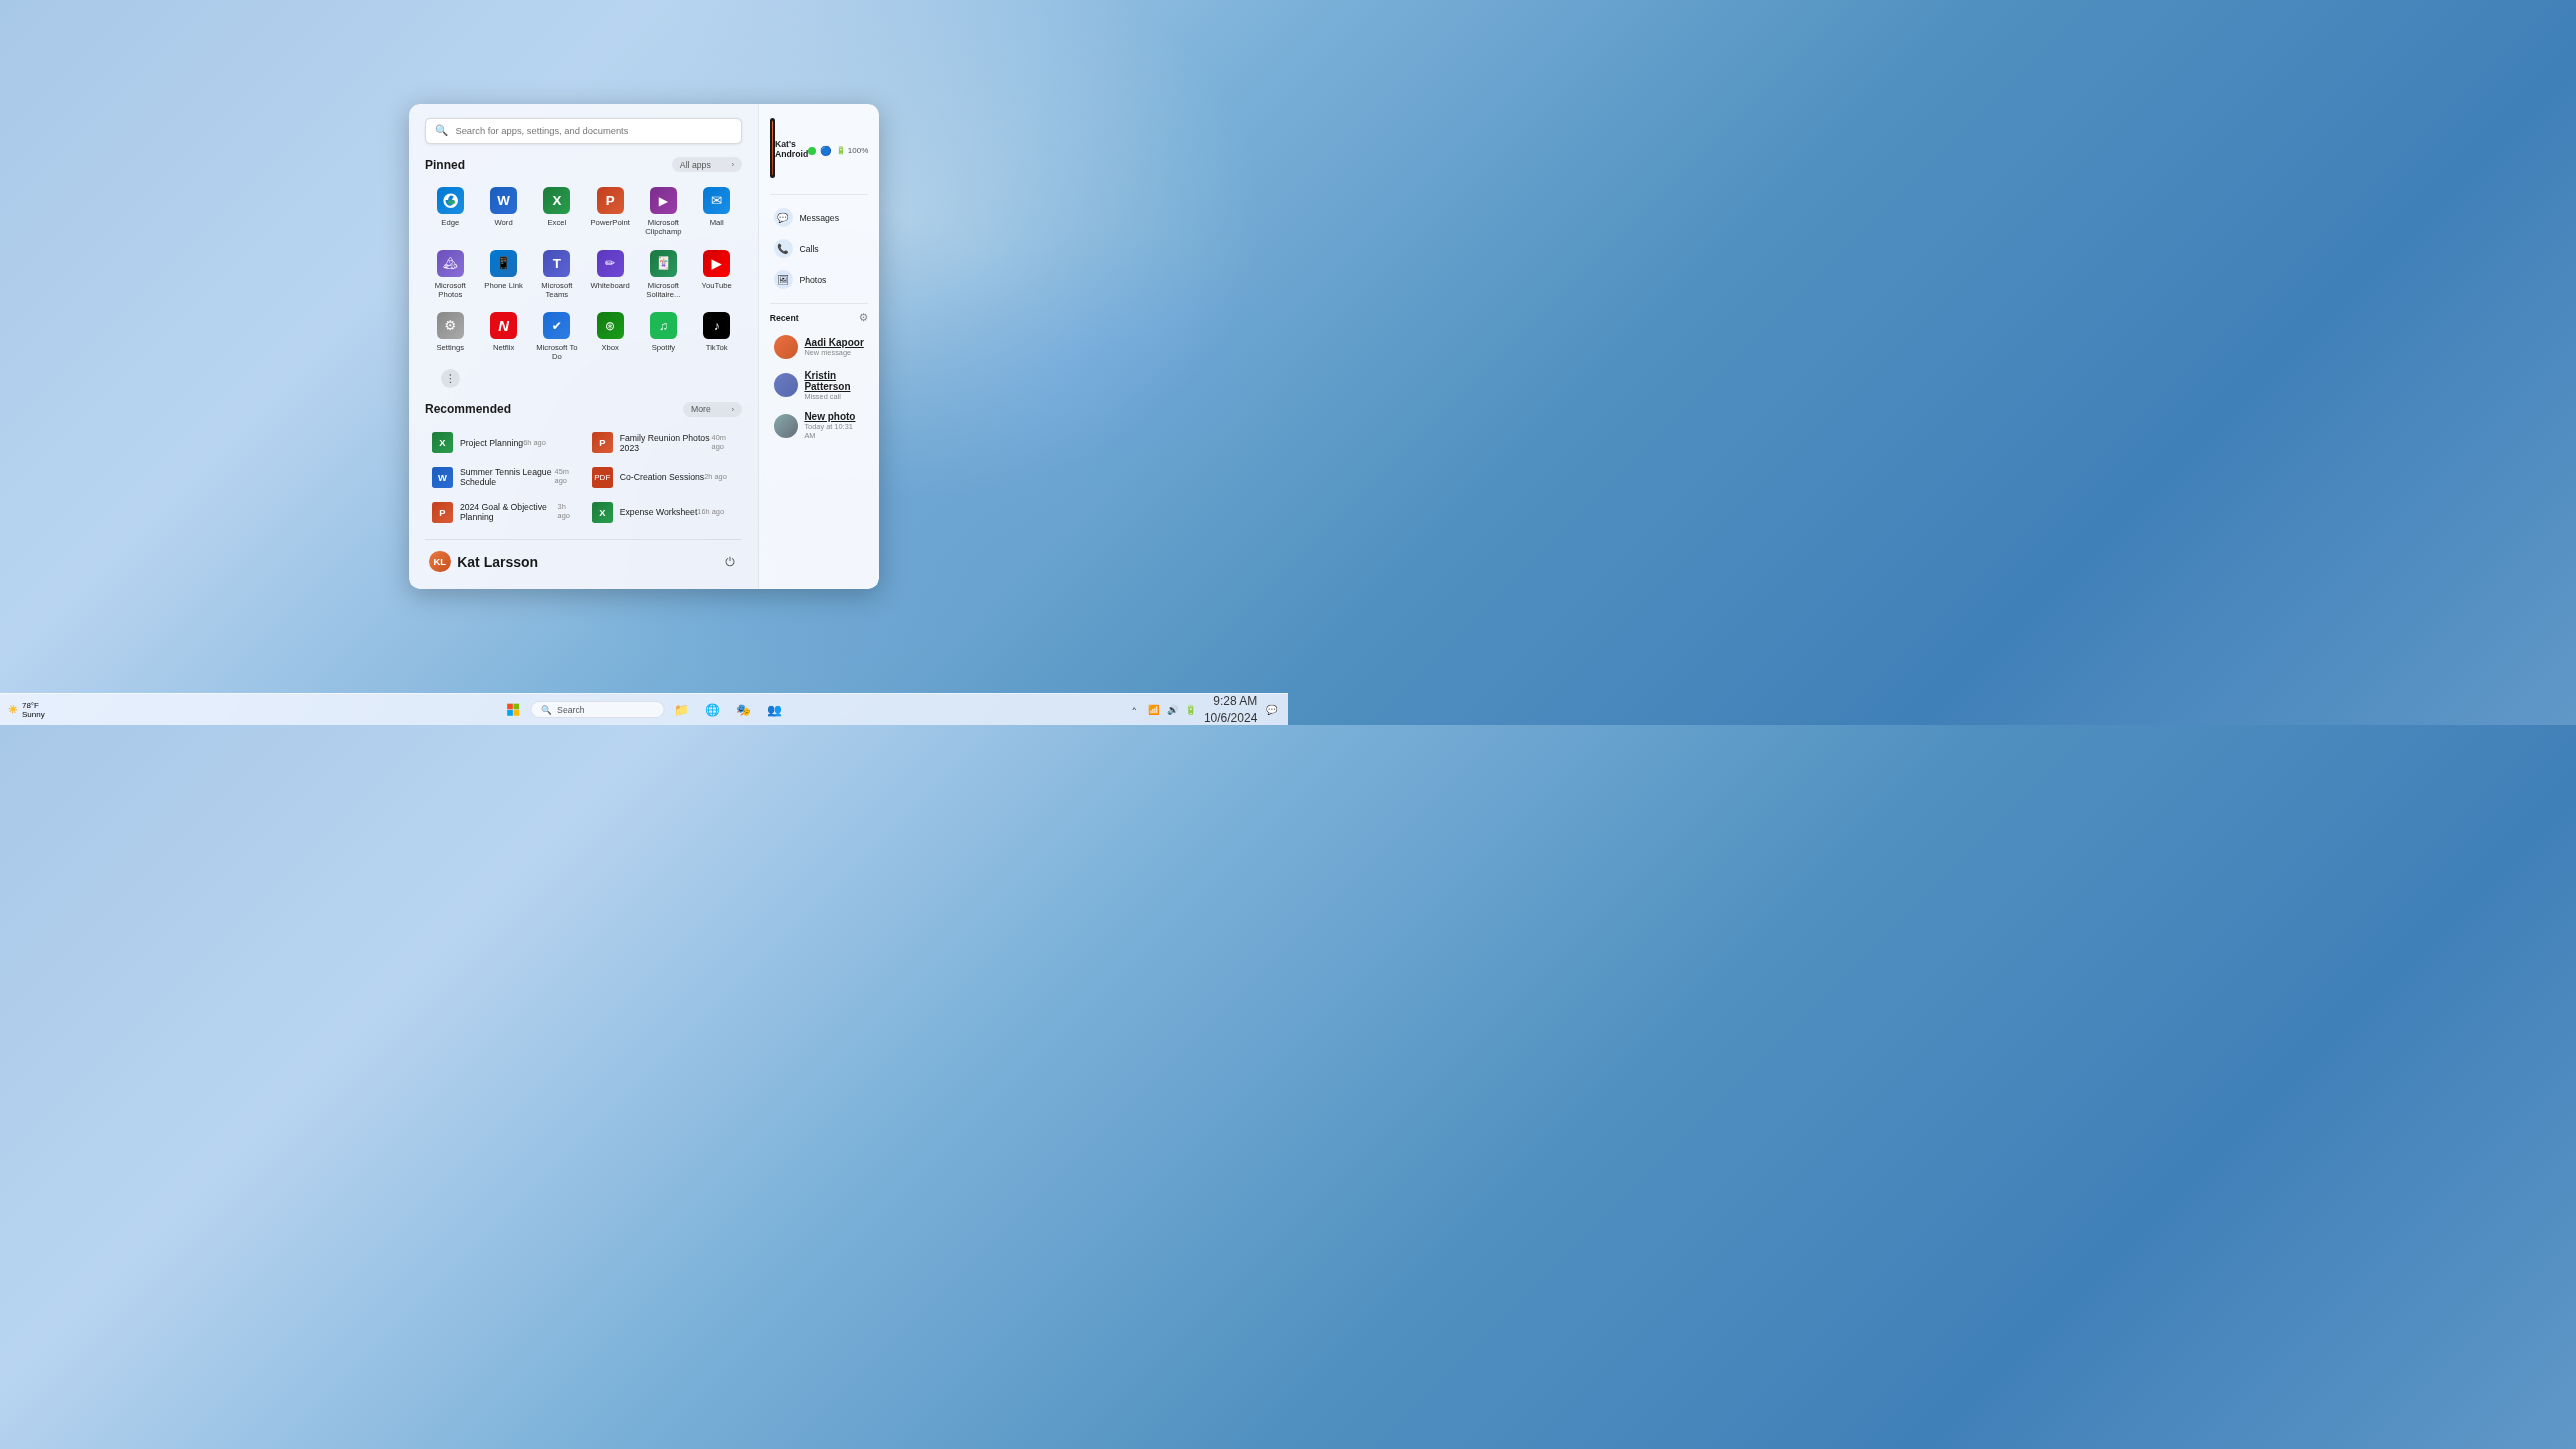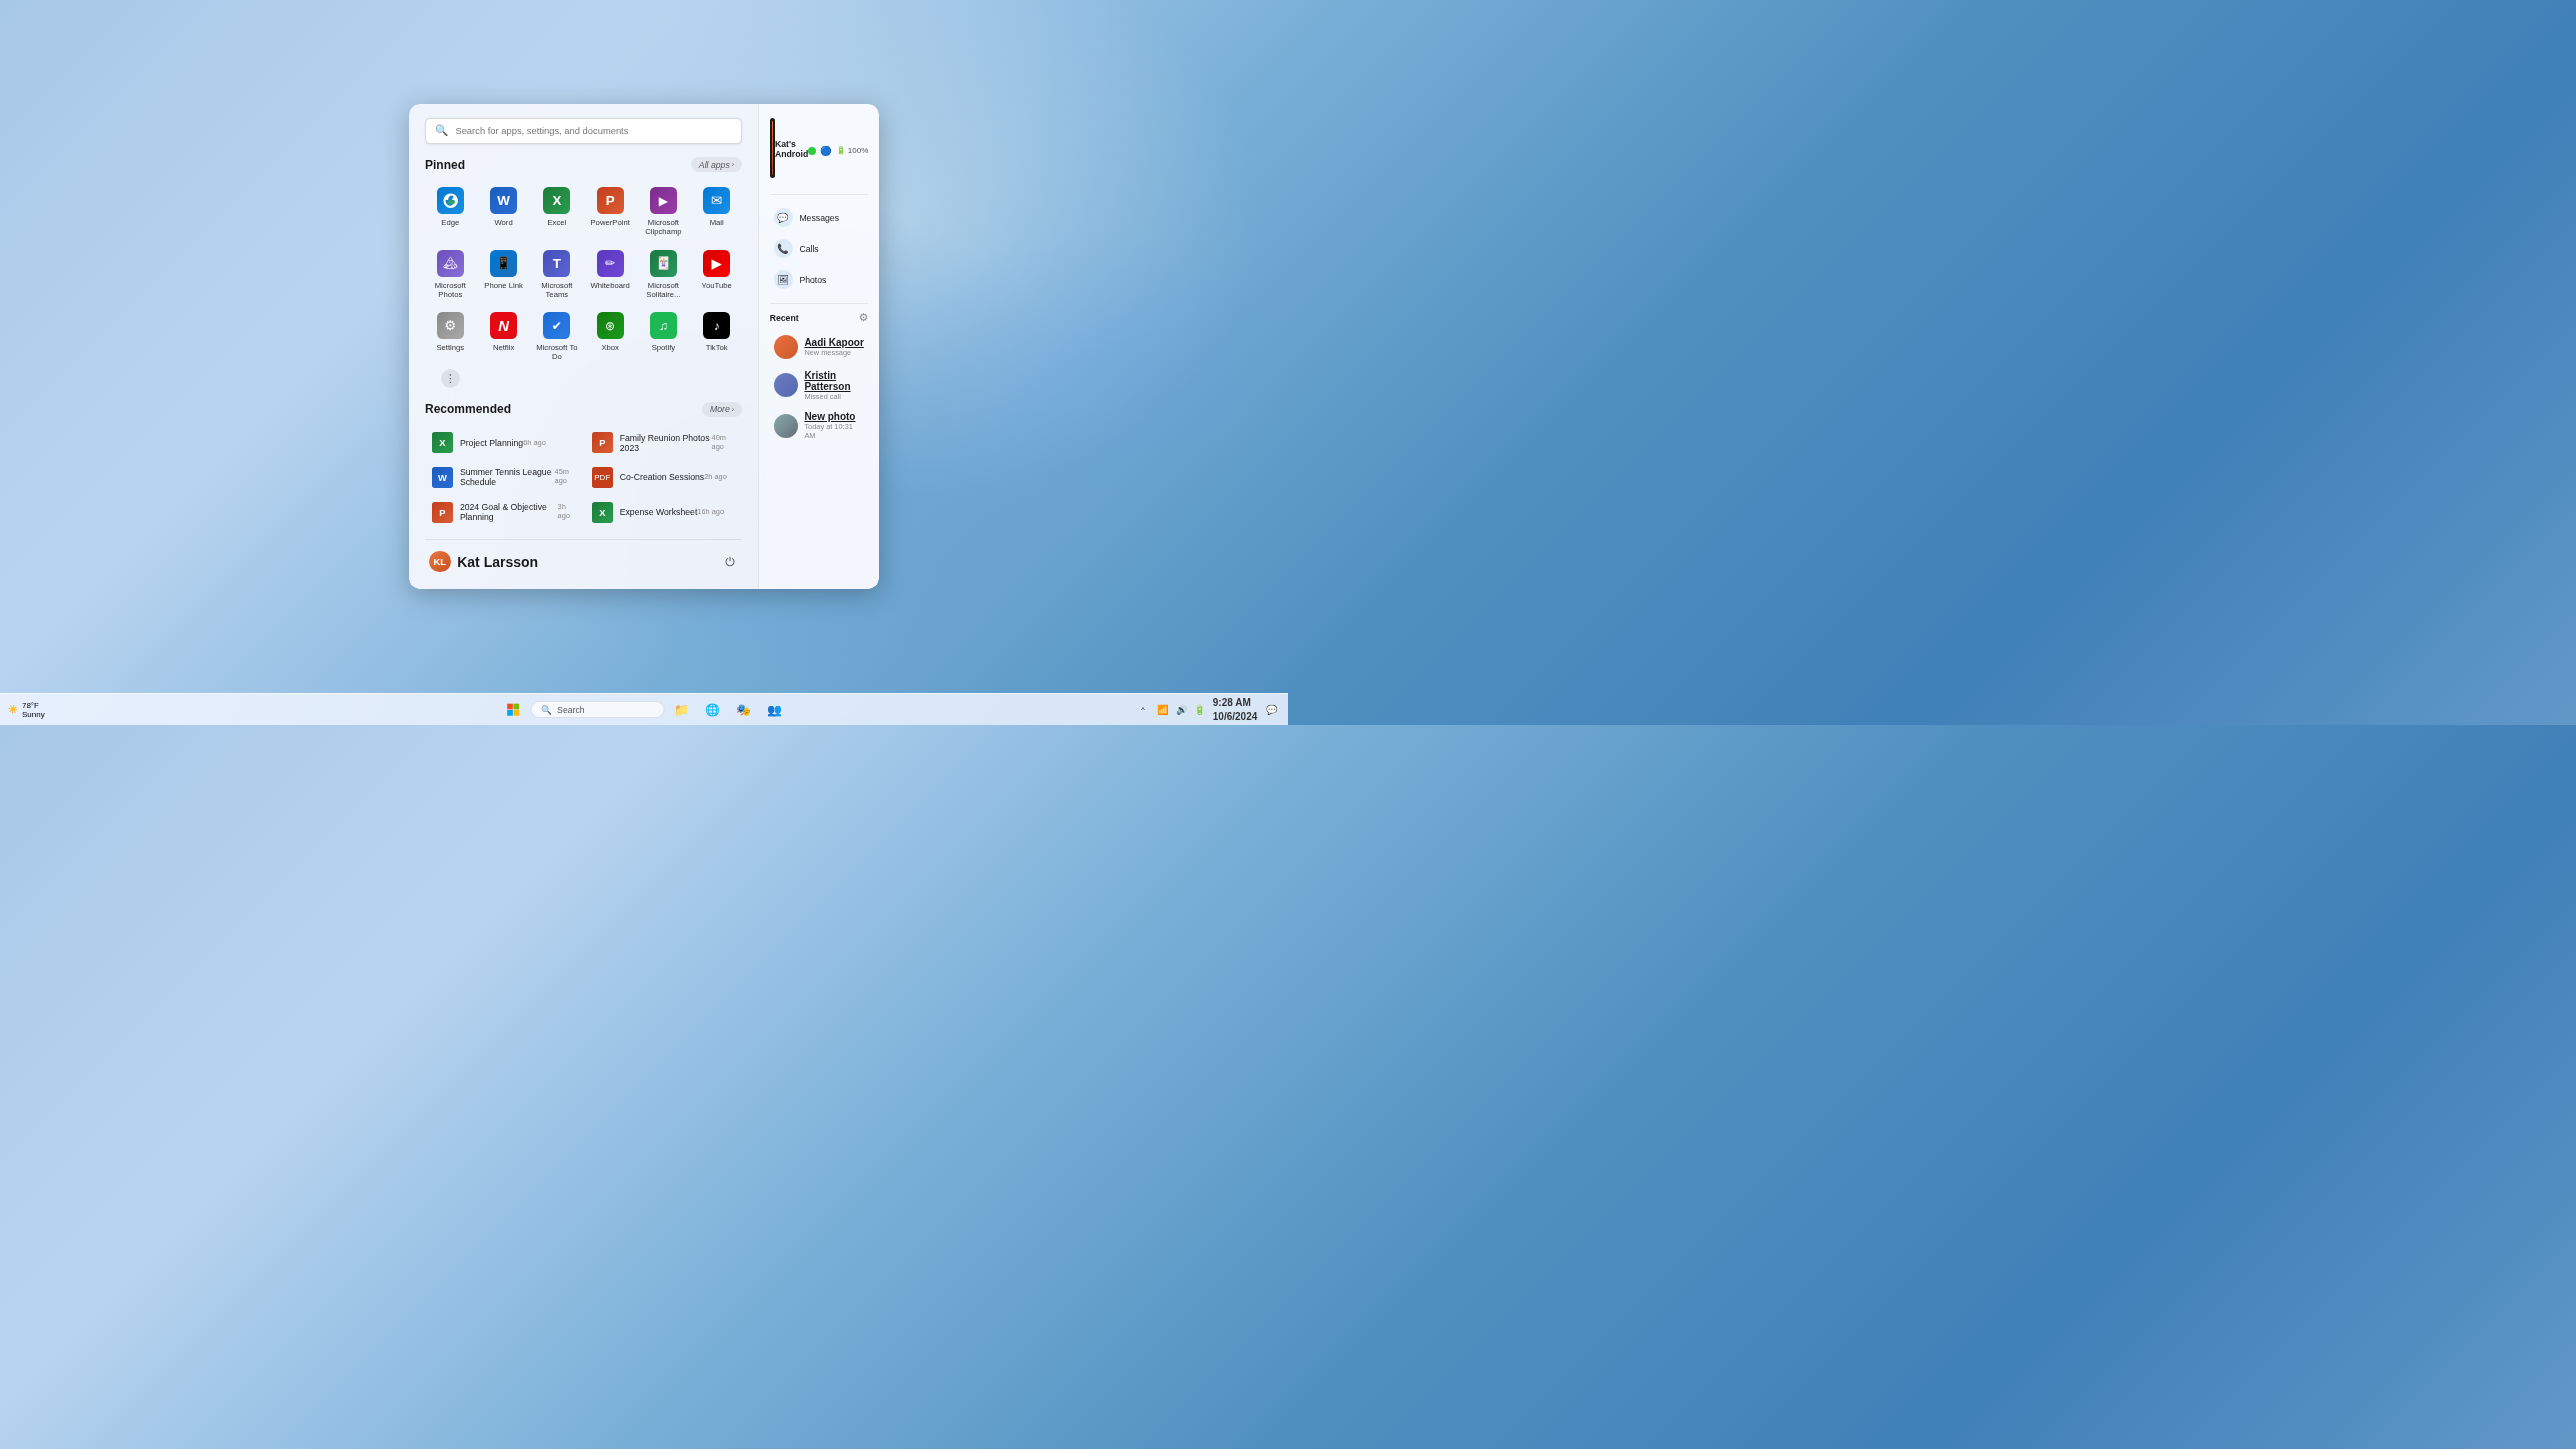--- a/index.html
+++ b/index.html
@@ -90,24 +90,23 @@
 
     .search-bar-taskbar span { font-size: 8.7px; color: #555; }
 
     .system-tray {
       display: flex;
       align-items: center;
       gap: 6.7px;
     }
 
     .clock {
-      text-align: left;
-      font-size: 10px;
+      text-align: right;
+      font-size: 12px;
       line-height: 1.4;
-      font-weight: bold;
     }
 
     .weather-widget {
       display: flex;
       align-items: center;
       gap: 4px;
       font-size: 8px;
     }
 
     
@@ -166,29 +165,28 @@
 
     .section-title {
       font-size: 12px;
       font-weight: 600;
       color: #1a1a1a;
     }
 
     .all-apps-btn {
       display: flex;
       align-items: center;
-      gap: 2px;
+      gap: 21px;
       font-size: 8.7px;
       color: #555;
       background: rgba(0,0,0,0.06);
       border: none;
       border-radius: 13.4px;
       padding: 2.7px 8px;
       cursor: pointer;
-      font-style: italic;
     }
 
     .pinned-grid {
       display: grid;
       grid-template-columns: repeat(6, 1fr);
       gap: 2.7px;
       margin-bottom: 13.4px;
     }
 
     .app-icon {

